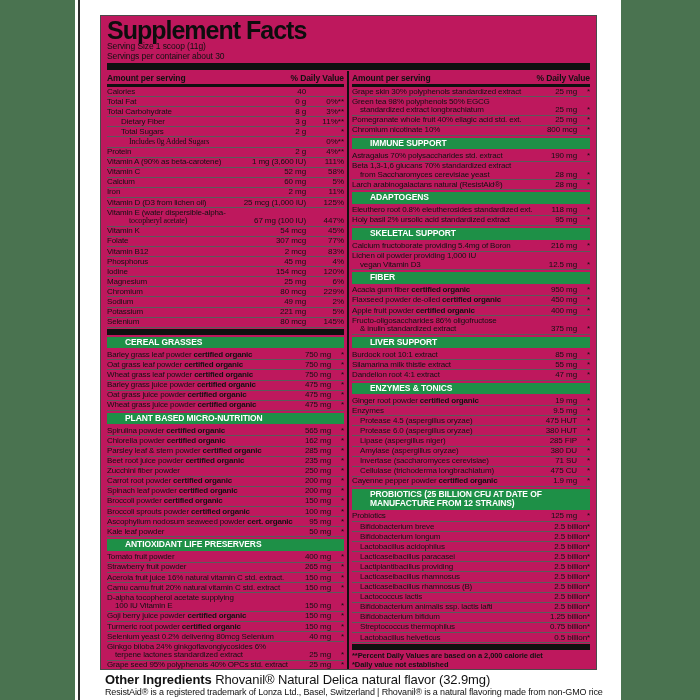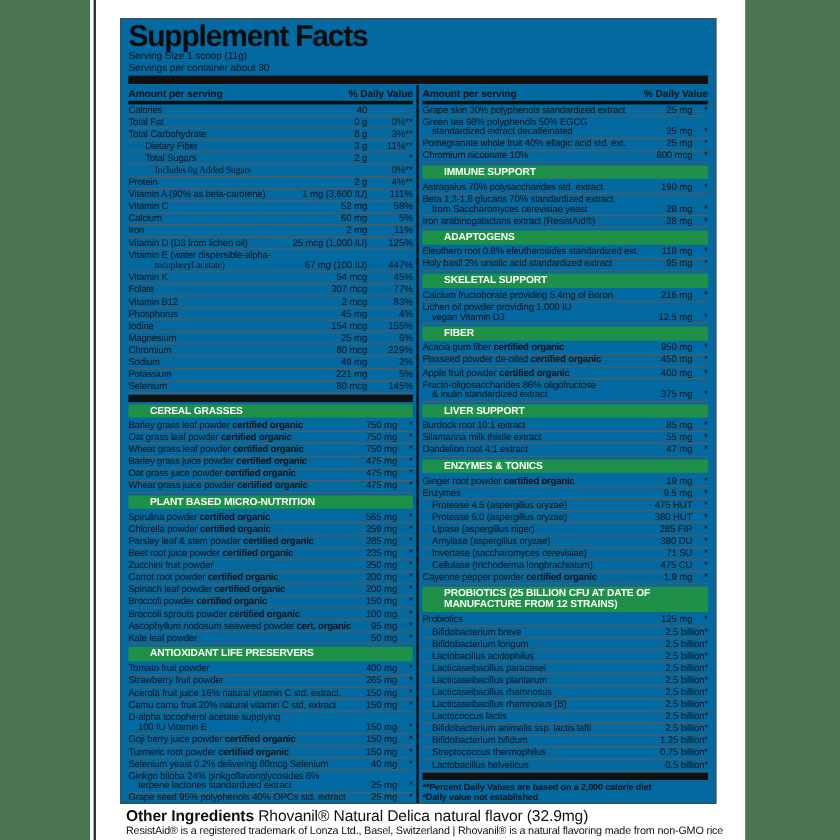--- a/index.html
+++ b/index.html
@@ -2,21 +2,21 @@
 <html style="--outer-green: #4a7350; --header-green: #1e9047;"><head>
 <meta charset="utf-8">
 <style>
   html,body{margin:0;padding:0;}
   body{font-family:"Liberation Sans",sans-serif;background:#ffffff;}
   .canvas{position:relative;width:700px;height:700px;background:#ffffff;overflow:hidden;}
   .strip{position:absolute;top:0;height:700px;background:var(--outer-green,#4a7350);}
   .strip.left{left:0;width:75px;}
   .strip.right{left:621px;width:79px;}
   .dieline{position:absolute;top:0;left:78px;width:2px;height:700px;background:#2f2f2f;}
-  .panel{position:absolute;left:100px;top:15px;width:497px;height:655px;background:#0369a1;
+  .panel{position:absolute;left:100px;top:15px;width:497px;height:655px;background:#be185d;
          border:1.5px solid #4a4a4a;box-sizing:border-box;padding:3px 6px 2px 6px;overflow:hidden;color:#111;}
   .sf-title{font-size:25px;font-weight:bold;letter-spacing:-1px;line-height:23px;color:#0d0d0d;}
   .serv{font-size:8.5px;line-height:9.5px;letter-spacing:-0.1px;}
   .topbar{height:7px;background:#101010;margin:2px 0 1px 0;}
   .cols{display:flex;margin-top:1px;}
   .col{flex:0 0 auto;}
   .col.left{width:237px;}
   .col.right{flex:1 1 auto;min-width:0;}
   .vdivider{width:2px;background:#101010;margin:0 3px;flex:0 0 auto;}
   .colhead{display:flex;justify-content:space-between;align-items:flex-end;font-weight:bold;
@@ -179,21 +179,21 @@
               <div class="rline">
                 <div class="name">Phosphorus</div>
                 <div class="amt">45 mg</div>
                 <div class="dv wide">4%</div>
               </div>
             </div>
             <div class="rowwrap">
               <div class="rline">
                 <div class="name">Iodine</div>
                 <div class="amt">154 mcg</div>
-                <div class="dv wide">155%</div>
+                <div class="dv wide">120%</div>
               </div>
             </div>
             <div class="rowwrap">
               <div class="rline">
                 <div class="name">Magnesium</div>
                 <div class="amt">25 mg</div>
                 <div class="dv wide">6%</div>
               </div>
             </div>
             <div class="rowwrap">
@@ -272,41 +272,41 @@
             <div class="rowwrap">
               <div class="rline">
                 <div class="name">Spirulina powder <b>certified organic</b></div>
                 <div class="amt">565 mg</div>
                 <div class="dv">*</div>
               </div>
             </div>
             <div class="rowwrap">
               <div class="rline">
                 <div class="name">Chlorella powder <b>certified organic</b></div>
-                <div class="amt">259 mg</div>
+                <div class="amt">162 mg</div>
                 <div class="dv">*</div>
               </div>
             </div>
             <div class="rowwrap">
               <div class="rline">
                 <div class="name">Parsley leaf &amp; stem powder <b>certified organic</b></div>
                 <div class="amt">285 mg</div>
                 <div class="dv">*</div>
               </div>
             </div>
             <div class="rowwrap">
               <div class="rline">
                 <div class="name">Beet root juice powder <b>certified organic</b></div>
                 <div class="amt">235 mg</div>
                 <div class="dv">*</div>
               </div>
             </div>
             <div class="rowwrap">
               <div class="rline">
-                <div class="name">Zucchini fruit powder</div>
+                <div class="name">Zucchini fiber powder</div>
                 <div class="amt">250 mg</div>
                 <div class="dv">*</div>
               </div>
             </div>
             <div class="rowwrap">
               <div class="rline">
                 <div class="name">Carrot root powder <b>certified organic</b></div>
                 <div class="amt">200 mg</div>
                 <div class="dv">*</div>
               </div>
@@ -437,21 +437,21 @@
                 <div class="name">Grape skin 30% polyphenols standardized extract</div>
                 <div class="amt">25 mg</div>
                 <div class="dv">*</div>
               </div>
             </div>
             <div class="rowwrap">
               <div class="rline">
                 <div class="name">Green tea 98% polyphenols 50% EGCG</div>
               </div>
               <div class="rline">
-                <div class="name ind1">standardized extract decaffeinated</div>
+                <div class="name ind1">standardized extract longbrachiatum</div>
                 <div class="amt">25 mg</div>
                 <div class="dv">*</div>
               </div>
             </div>
             <div class="rowwrap">
               <div class="rline">
                 <div class="name">Pomegranate whole fruit 40% ellagic acid std. ext.</div>
                 <div class="amt">25 mg</div>
                 <div class="dv">*</div>
               </div>
@@ -476,21 +476,21 @@
                 <div class="name">Beta 1,3-1,6 glucans 70% standardized extract</div>
               </div>
               <div class="rline">
                 <div class="name ind1">from Saccharomyces cerevisiae yeast</div>
                 <div class="amt">28 mg</div>
                 <div class="dv">*</div>
               </div>
             </div>
             <div class="rowwrap">
               <div class="rline">
-                <div class="name">Iron arabinogalactans extract (ResistAid®)</div>
+                <div class="name">Larch arabinogalactans natural (ResistAid®)</div>
                 <div class="amt">28 mg</div>
                 <div class="dv">*</div>
               </div>
             </div>
             <div class="sechead">ADAPTOGENS</div>
             <div class="rowwrap">
               <div class="rline">
                 <div class="name">Eleuthero root 0.8% eleutherosides standardized ext.</div>
                 <div class="amt">118 mg</div>
                 <div class="dv">*</div>
@@ -666,21 +666,21 @@
               </div>
             </div>
             <div class="rowwrap">
               <div class="rline">
                 <div class="name ind1">Lacticaseibacillus paracasei</div>
                 <div class="amt">2.5 billion*</div>
               </div>
             </div>
             <div class="rowwrap">
               <div class="rline">
-                <div class="name ind1">Lacticaseibacillus plantarum</div>
+                <div class="name ind1">Lactiplantibacillus providing</div>
                 <div class="amt">2.5 billion*</div>
               </div>
             </div>
             <div class="rowwrap">
               <div class="rline">
                 <div class="name ind1">Lacticaseibacillus rhamnosus</div>
                 <div class="amt">2.5 billion*</div>
               </div>
             </div>
             <div class="rowwrap">

